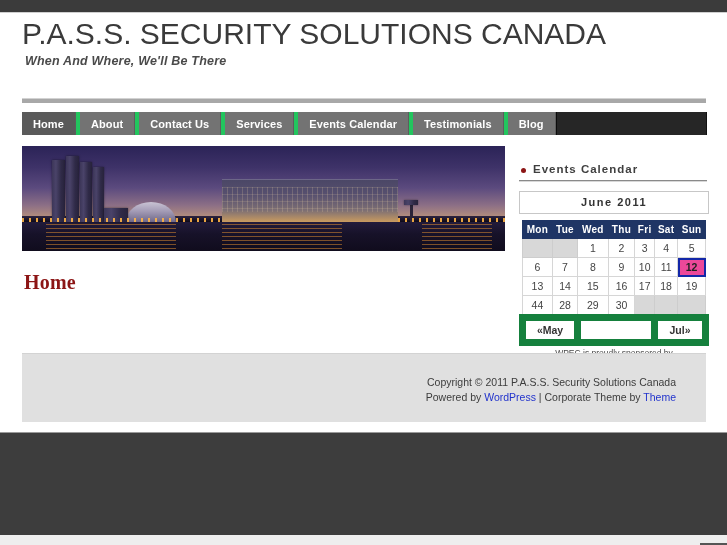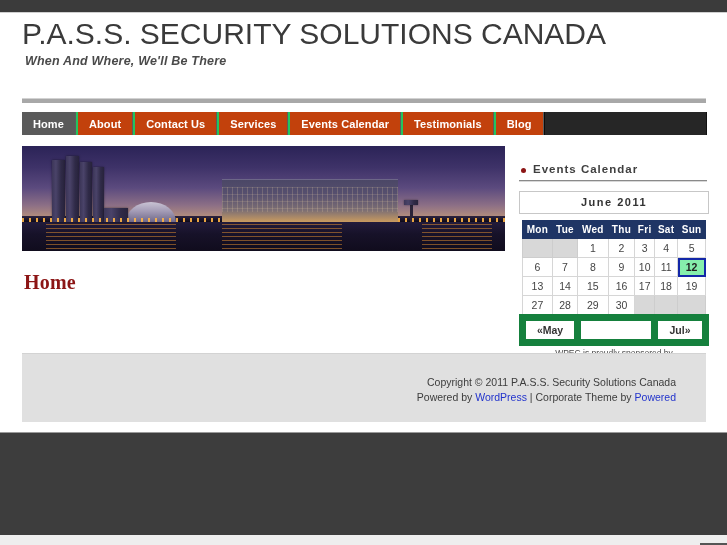--- a/index.html
+++ b/index.html
@@ -99,23 +99,23 @@
     border-right: 1px solid #111;
   }
   .nav-item {
     display: flex;
     align-items: center;
     justify-content: center;
     padding: 0 11px;
     font-size: 11px;
     font-weight: bold;
     color: #ffffff;
-    background: #c2410c;
+    background: #737373;
     border-right: 1px solid #5d5d5d;
-    border-left: 2px solid #22c55e;
+    border-left: 4px solid #22c55e;
     cursor: pointer;
     white-space: nowrap;
     letter-spacing: 0.1px;
   }
   .nav-item:first-child { border-left: none; }
   .nav-item.active {
     background: #5a5a5a;
   }
   #nav-filler {
     flex: 1;
@@ -272,21 +272,21 @@
     padding: 3px 0;
     color: #444;
     height: 12px;
     background: #ffffff;
   }
   table#calendar td.pad {
     background: #d8d8d8;
     border-color: #cdcdcd;
   }
   table#calendar td.today {
-    background: #86efac;
+    background: #ec4899;
     outline: 2px solid #1327a8;
     outline-offset: -2px;
     font-weight: bold;
     color: #222;
   }
   table#calendar tfoot td {
     border: 7px solid #15803d;
     font-weight: bold;
     font-size: 10.5px;
     color: #333;
@@ -446,21 +446,21 @@
             <tr>
               <td>13</td>
               <td>14</td>
               <td>15</td>
               <td>16</td>
               <td>17</td>
               <td>18</td>
               <td>19</td>
             </tr>
             <tr>
-              <td>27</td>
+              <td>44</td>
               <td>28</td>
               <td>29</td>
               <td>30</td>
               <td class="pad"></td>
               <td class="pad"></td>
               <td class="pad"></td>
             </tr>
           </tbody>
         <tfoot>
           <tr>
@@ -476,21 +476,21 @@
         <a id="sponsor-link">True Media Concepts</a>
       </div>
     </aside>
 
   </div>
 
   <div id="footer">
     <div id="footer-text">
       <div>Copyright © 2011 P.A.S.S. Security Solutions Canada</div>
       <div>
-        <span>Powered by </span><a class="footer-link">WordPress</a><span> | Corporate Theme by </span><a class="footer-link">Powered</a>
+        <span>Powered by </span><a class="footer-link">WordPress</a><span> | Corporate Theme by </span><a class="footer-link">Theme</a>
       </div>
     </div>
   </div>
 
 </div>
 
 <div id="bottom-strip"></div>
 <div id="bottom-gray"></div>
 <div id="page-bottom-line"></div>
 

